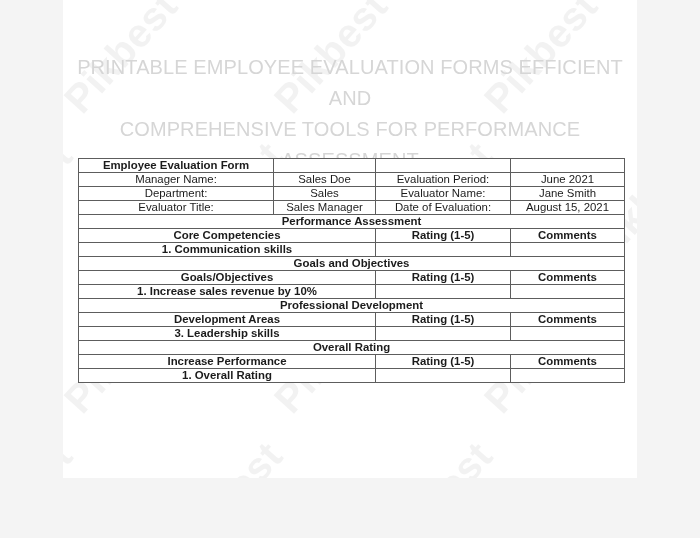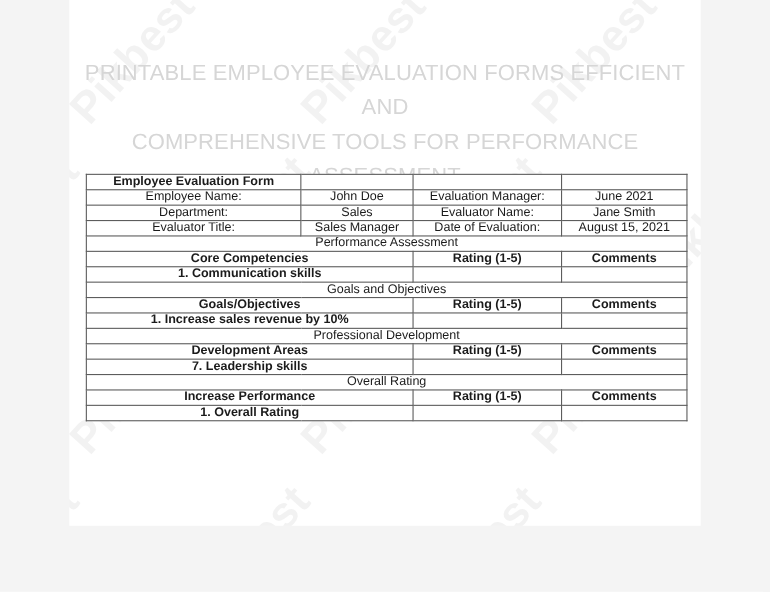--- a/index.html
+++ b/index.html
@@ -95,21 +95,21 @@
   col.c2 { width: 102px; }
   col.c3 { width: 135px; }
   col.c4 { width: 114px; }
 
   td.label-right   { text-align: right; padding-right: 8px; }
   td.bold          { font-weight: 700; }
   td.title-cell    { font-weight: 700; font-size: 12.3px; text-align: left; padding-left: 7px; }
 
   tr.section-row td {
     background: #d4d4d4;
-    font-weight: 400;
+    font-weight: 700;
     font-size: 12.6px;
     text-align: left;
     padding-left: 5px;
     height: 21px;
     margin-left: 40px;
   }
   tr.subhead-row td { font-weight: 700; margin-left: 40px; }
   tr.item-row td.item-label { font-weight: 700; margin-left: 14px; }
 </style>
 </head>
@@ -145,23 +145,23 @@
         <col class="c4">
     </colgroup>
     <tbody id="table-body">
         <tr>
           <td class="title-cell">Employee Evaluation Form</td>
           <td></td>
           <td></td>
           <td></td>
         </tr>
         <tr>
-          <td class="label-right">Employee Name:</td>
-          <td>John Doe</td>
-          <td>Evaluation Manager:</td>
+          <td class="label-right">Manager Name:</td>
+          <td>Sales Doe</td>
+          <td>Evaluation Period:</td>
           <td>June 2021</td>
         </tr>
         <tr>
           <td class="label-right">Department:</td>
           <td>Sales</td>
           <td>Evaluator Name:</td>
           <td>Jane Smith</td>
         </tr>
         <tr>
           <td class="label-right">Evaluator Title:</td>
@@ -197,21 +197,21 @@
         </tr>
         <tr class="section-row">
           <td colspan="4">Professional Development</td>
         </tr>
         <tr class="subhead-row">
           <td class="bold" colspan="2">Development Areas</td>
           <td class="bold">Rating (1-5)</td>
           <td class="bold">Comments</td>
         </tr>
         <tr class="item-row">
-          <td class="item-label" colspan="2">7. Leadership skills</td>
+          <td class="item-label" colspan="2">3. Leadership skills</td>
           <td></td>
           <td></td>
         </tr>
         <tr class="section-row">
           <td colspan="4">Overall Rating</td>
         </tr>
         <tr class="subhead-row">
           <td class="bold" colspan="2">Increase Performance</td>
           <td class="bold">Rating (1-5)</td>
           <td class="bold">Comments</td>

